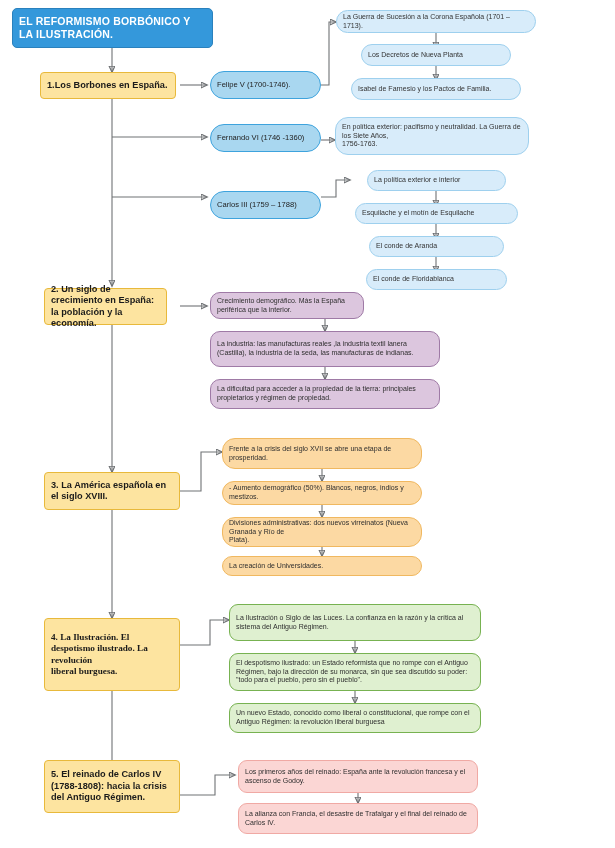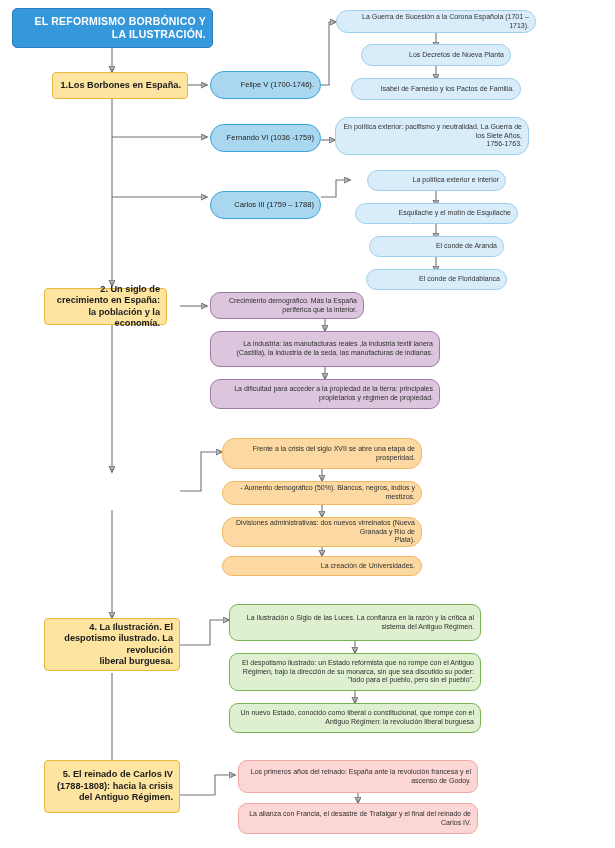--- a/index.html
+++ b/index.html
@@ -10,21 +10,21 @@
     overflow:hidden;
     position:relative;
   }
   #canvas{position:absolute;left:0;top:0;width:615px;height:848px;}
   .node{
     position:absolute;
     box-sizing:border-box;
     display:flex;
     align-items:center;
     justify-content:center;
-    text-align:right;
+    text-align:left;
     line-height:1.25;
     padding:3px 6px;
     z-index:2;
   }
   .node span{display:block;width:100%;}
 
   
   .title-box{
     background:#3498db;
     border:1px solid #2a81bd;
@@ -143,29 +143,29 @@
     <path d="M355,691 L355,703" marker-end="url(#ar)"></path>
 
     <path d="M180,795 L215,795 L215,775 L235,775" marker-end="url(#ar)"></path>
     <path d="M358,793 L358,803" marker-end="url(#ar)"></path>
   </svg>
 
   <div class="node title-box" style="left:12px;top:8px;width:201px;height:40px;">
     <span>EL REFORMISMO BORBÓNICO Y LA ILUSTRACIÓN.</span>
   </div>
 
-  <div class="node yellow" style="left:52px;top:72px;width:136px;height:27px;">
+  <div class="node yellow" style="left:40px;top:72px;width:136px;height:27px;">
     <span>1.Los Borbones en España.</span>
   </div>
 
   <div class="node kingbox" style="left:210px;top:71px;width:111px;height:28px;">
     <span>Felipe V (1700-1746).</span>
   </div>
   <div class="node kingbox" style="left:210px;top:124px;width:111px;height:28px;">
-    <span>Fernando VI (1036 -1759)</span>
+    <span>Fernando VI (1746 -1360)</span>
   </div>
   <div class="node kingbox" style="left:210px;top:183px;width:111px;height:28px;margin-top:8px;">
     <span>Carlos III (1759 – 1788)</span>
   </div>
 
   <div class="node blue" style="left:336px;top:10px;width:200px;height:23px;">
     <span>La Guerra de Sucesión a la Corona Española (1701 – 1713).</span>
   </div>
   <div class="node blue" style="left:361px;top:44px;width:150px;height:22px;">
     <span>Los Decretos de Nueva Planta</span>
@@ -198,35 +198,38 @@
   <div class="node purple" style="left:210px;top:292px;width:154px;height:27px;">
     <span>Crecimiento demográfico. Más la España periférica que la interior.</span>
   </div>
   <div class="node purple" style="left:210px;top:331px;width:230px;height:36px;">
     <span>La industria: las manufacturas reales ,la industria textil lanera (Castilla), la industria de la seda, las manufacturas de indianas.</span>
   </div>
   <div class="node purple" style="left:210px;top:379px;width:230px;height:30px;">
     <span>La dificultad para acceder a la propiedad de la tierra: principales propietarios y régimen de propiedad.</span>
   </div>
 
+  <div class="node yellow" style="left:44px;top:472px;width:136px;height:38px;">
+    <span>3. La América española en el siglo XVIII.</span>
+  </div>
   <div class="node orange" style="left:222px;top:438px;width:200px;height:31px;">
     <span>Frente a la crisis del siglo XVII se abre una etapa de prosperidad.</span>
   </div>
   <div class="node orange" style="left:222px;top:481px;width:200px;height:24px;">
     <span>- Aumento demográfico (50%). Blancos, negros, indios y mestizos.</span>
   </div>
   <div class="node orange" style="left:222px;top:517px;width:200px;height:30px;white-space:pre-line;">
     <span>Divisiones administrativas: dos nuevos virreinatos (Nueva Granada y Río de
 Plata).</span>
   </div>
   <div class="node orange" style="left:222px;top:556px;width:200px;height:20px;">
     <span>La creación de Universidades.</span>
   </div>
 
-  <div class="node yellow" style="left:44px;top:618px;width:136px;height:53px;white-space:pre-line;">
+  <div class="node yellow" style="left:44px;top:618px;width:136px;height:73px;white-space:pre-line;font-family:Liberation Serif, serif;">
     <span>4. La Ilustración. El despotismo ilustrado. La revolución
 liberal burguesa.</span>
   </div>
   <div class="node green" style="left:229px;top:604px;width:252px;height:37px;white-space:pre-line;">
     <span>La Ilustración o Siglo de las Luces. La confianza en la razón y la crítica al
 sistema del Antiguo Régimen.</span>
   </div>
   <div class="node green" style="left:229px;top:653px;width:252px;height:38px;">
     <span>El despotismo ilustrado: un Estado reformista que no rompe con el Antiguo Régimen, bajo la dirección de su monarca, sin que sea discutido su poder: "todo para el pueblo, pero sin el pueblo".</span>
   </div>

